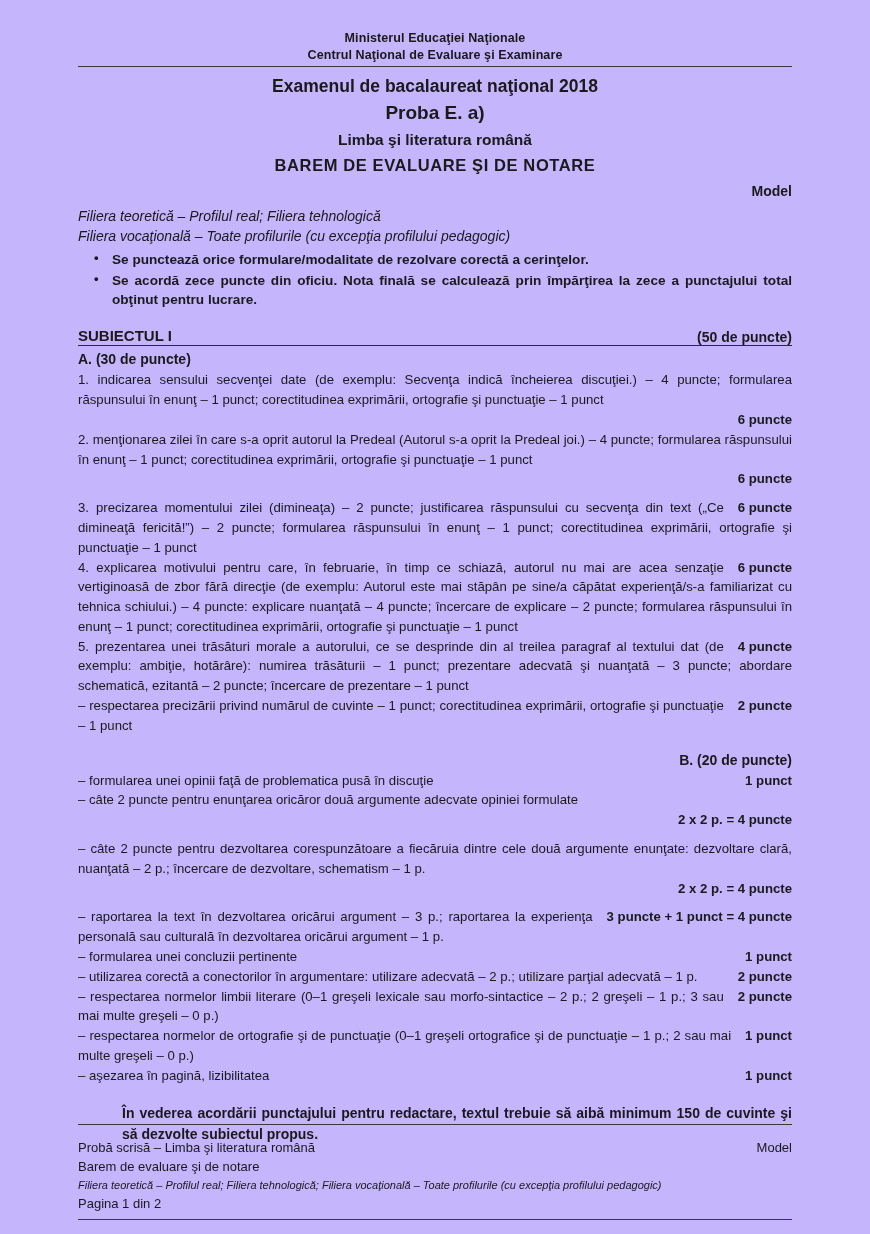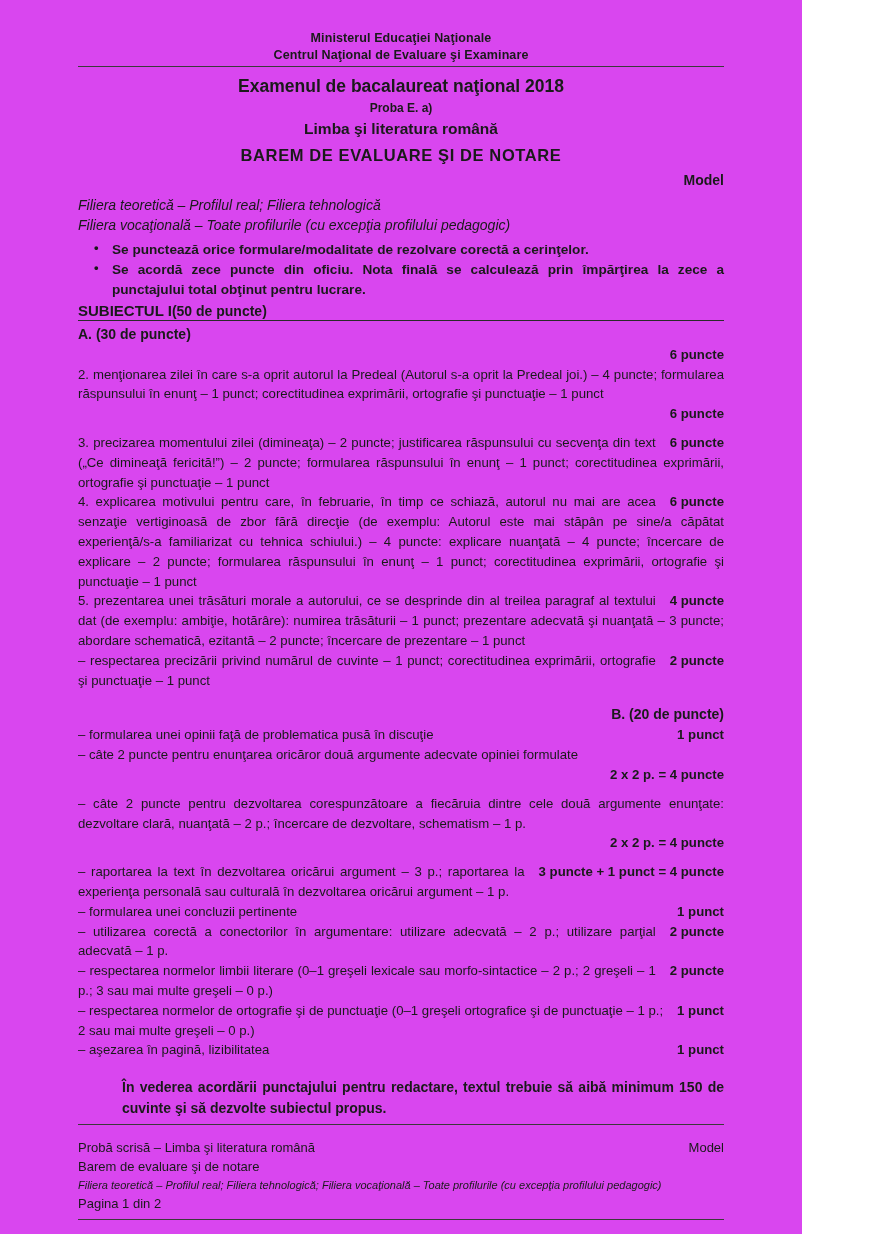--- a/index.html
+++ b/index.html
@@ -6,23 +6,23 @@
     margin: 0;
     padding: 0;
     background: #ffffff;
   }
   body {
     font-family: "Liberation Sans", sans-serif;
     color: #1a1a1a;
   }
   .page {
     position: relative;
-    width: 802px;
+    width: 870px;
     height: 1234px;
-    background: #d946ef;
+    background: #c4b5fd;
     box-sizing: border-box;
     overflow: hidden;
   }
   .content {
     position: absolute;
     left: 78px;
     right: 78px;
     top: 0;
   }
 
@@ -43,21 +43,21 @@
   }
   .title-block {
     text-align: center;
   }
   .t-exam {
     font-size: 17.5px;
     font-weight: bold;
     line-height: 1.5;
   }
   .t-proba {
-    font-size: 12px;
+    font-size: 19px;
     font-weight: bold;
     line-height: 1.5;
     text-align: center;
   }
   .t-limba {
     font-size: 15.5px;
     font-weight: bold;
     line-height: 1.5;
   }
   .t-barem {
@@ -100,26 +100,27 @@
     content: "\2022";
     position: absolute;
     left: -18px;
     top: -1px;
     font-size: 13px;
   }
 
   
   .subiect-line {
     display: flex;
+    justify-content: space-between;
     align-items: flex-end;
     font-size: 15px;
     font-weight: bold;
     border-bottom: 1.4px solid #2b2b2b;
     padding-bottom: 0px;
-    margin-top: 3px;
+    margin-top: 18px;
     line-height: 1.2;
   }
   .subiect-line .pts {
     font-size: 14px;
   }
 
   .sec-head {
     font-size: 14px;
     font-weight: bold;
     margin-top: 3px;
@@ -227,20 +228,21 @@
 
     <div class="subiect-line">
       <span>SUBIECTUL I</span>
       <span class="pts">(50 de puncte)</span>
     </div>
 
     <div class="sec-head">A. (30 de puncte)</div>
 
     <div>
 
+      <p class="para">1. indicarea sensului secvenţei date (de exemplu: Secvenţa indică încheierea discuţiei.) – 4 puncte; formularea răspunsului în enunţ – 1 punct; corectitudinea exprimării, ortografie şi punctuaţie – 1 punct</p>
       <div class="rline">6 puncte</div>
 
       <p class="para">2. menţionarea zilei în care s-a oprit autorul la Predeal (Autorul s-a oprit la Predeal joi.) – 4 puncte; formularea răspunsului în enunţ – 1 punct; corectitudinea exprimării, ortografie şi punctuaţie – 1 punct</p>
       <div class="rline">6 puncte</div>
 
       <p class="para gap"><span class="rt">6 puncte</span><span>3. precizarea momentului zilei (dimineaţa) – 2 puncte; justificarea răspunsului cu secvenţa din text („Ce dimineaţă fericită!”) – 2 puncte; formularea răspunsului în enunţ – 1 punct; corectitudinea exprimării, ortografie şi punctuaţie – 1 punct</span></p>
       <div class="clr"></div>
 
       <p class="para"><span class="rt">6 puncte</span><span>4. explicarea motivului pentru care, în februarie, în timp ce schiază, autorul nu mai are acea senzaţie vertiginoasă de zbor fără direcţie (de exemplu: Autorul este mai stăpân pe sine/a căpătat experienţă/s-a familiarizat cu tehnica schiului.) – 4 puncte: explicare nuanţată – 4 puncte; încercare de explicare – 2 puncte; formularea răspunsului în enunţ – 1 punct; corectitudinea exprimării, ortografie şi punctuaţie – 1 punct</span></p>
       <div class="clr"></div>

